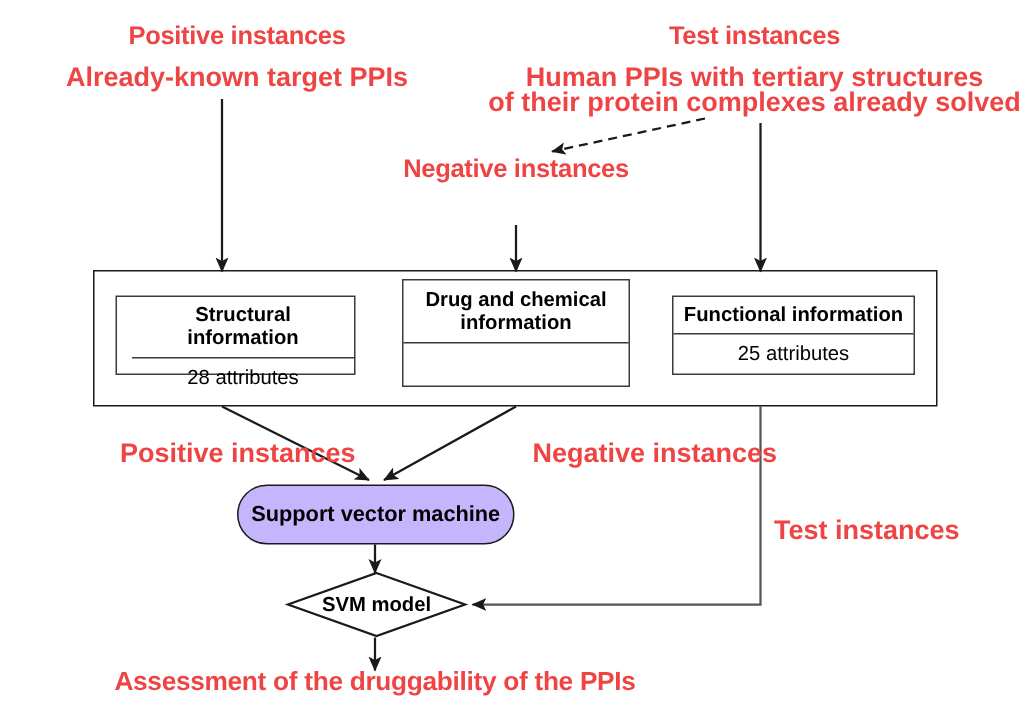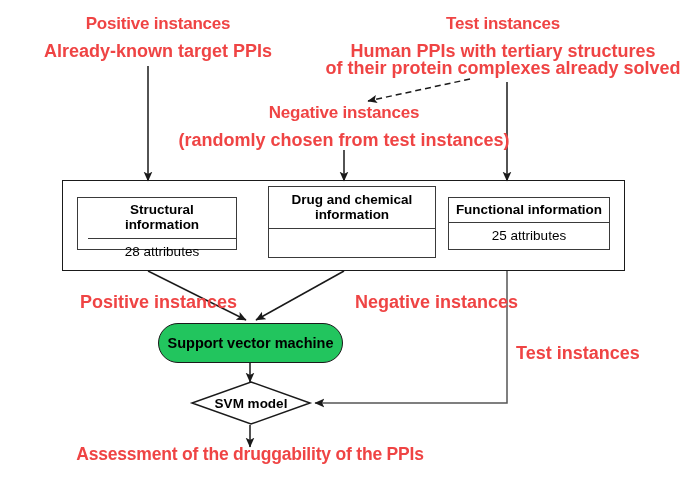--- a/index.html
+++ b/index.html
@@ -73,21 +73,21 @@
     padding: 5px 6px 6px 6px;
     line-height: 1.14;
   }
   .info-box.tall .info-title { padding-top: 5px; }
 
   
   .oval {
     position: absolute;
     border: 1.6px solid #1a1a1a;
     border-radius: 26px;
-    background: #22c55e;
+    background: #c4b5fd;
     display: flex;
     align-items: center;
     justify-content: center;
     font-size: 14.5px;
     font-weight: bold;
     box-sizing: border-box;
   }
 
   
   .diamond-label {
@@ -142,30 +142,29 @@
   </svg>
 
   <div class="txt heading center" style="left:158px; top:14px;">Positive instances</div>
   <div class="txt sub center" style="left:158px; top:41px;">Already-known target PPIs</div>
 
   <div class="txt heading center" style="left:503px; top:14px;">Test instances</div>
   <div class="txt sub center" style="left:503px; top:58px;">of their protein complexes already solved</div>
   <div class="txt sub center" style="left:503px; top:41px;">Human PPIs with tertiary structures</div>
 
   <div class="txt heading center" style="left:344px; top:103px;">Negative instances</div>
-  <div class="txt sub center" style="left:344px; top:130px;">(randomly chosen from test instances)</div>
 
   <div class="outer-box" style="left:62px; top:180px; width:563px; height:91px;"></div>
 
   <div class="info-box" style="left:77px; top:197px; width:160px; height:53px;padding-left:10px;">
     <div class="info-title">Structural information</div>
     <div class="info-attr">28 attributes</div>
   </div>
 
-  <div class="info-box tall" style="left:268px; top:186px; width:168px; height:72px;">
+  <div class="info-box tall" style="left:268px; top:186px; width:152px; height:72px;">
     <div class="info-title" style="white-space:normal;">Drug and chemical information</div>
   </div>
 
   <div class="info-box" style="left:448px; top:197px; width:162px; height:53px;">
     <div class="info-title">Functional information</div>
     <div class="info-attr">25 attributes</div>
   </div>
 
   <div class="txt sub" style="left:80px; top:292px;">Positive instances</div>
 

